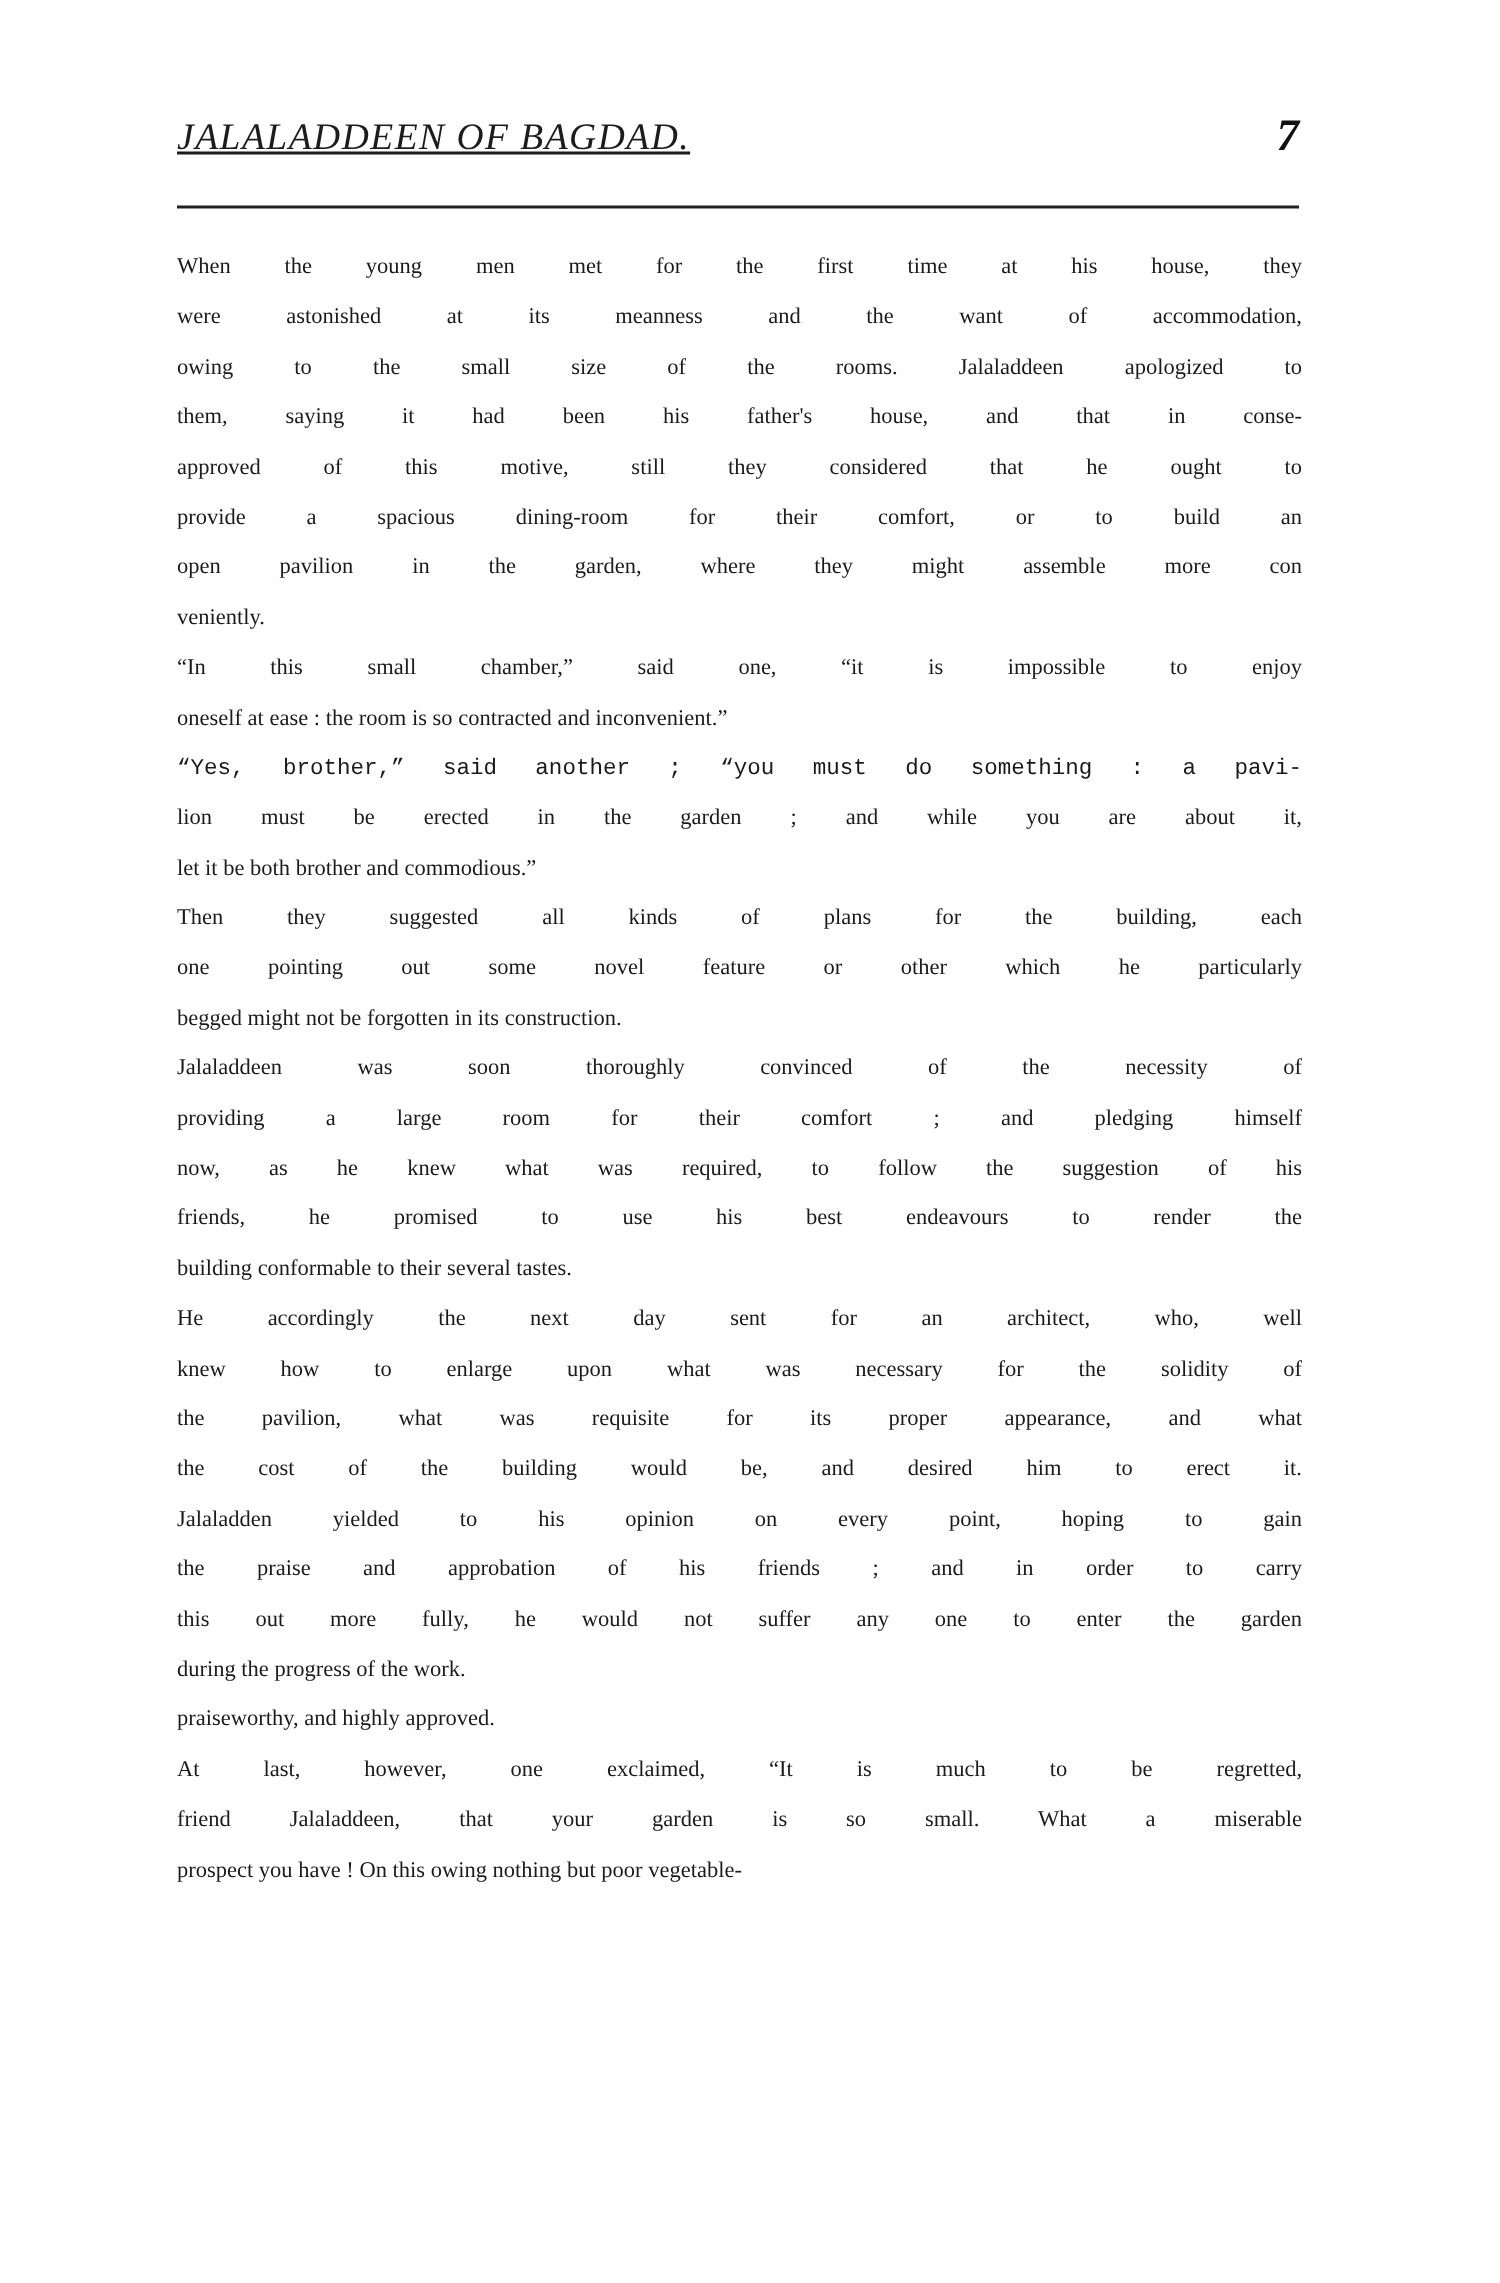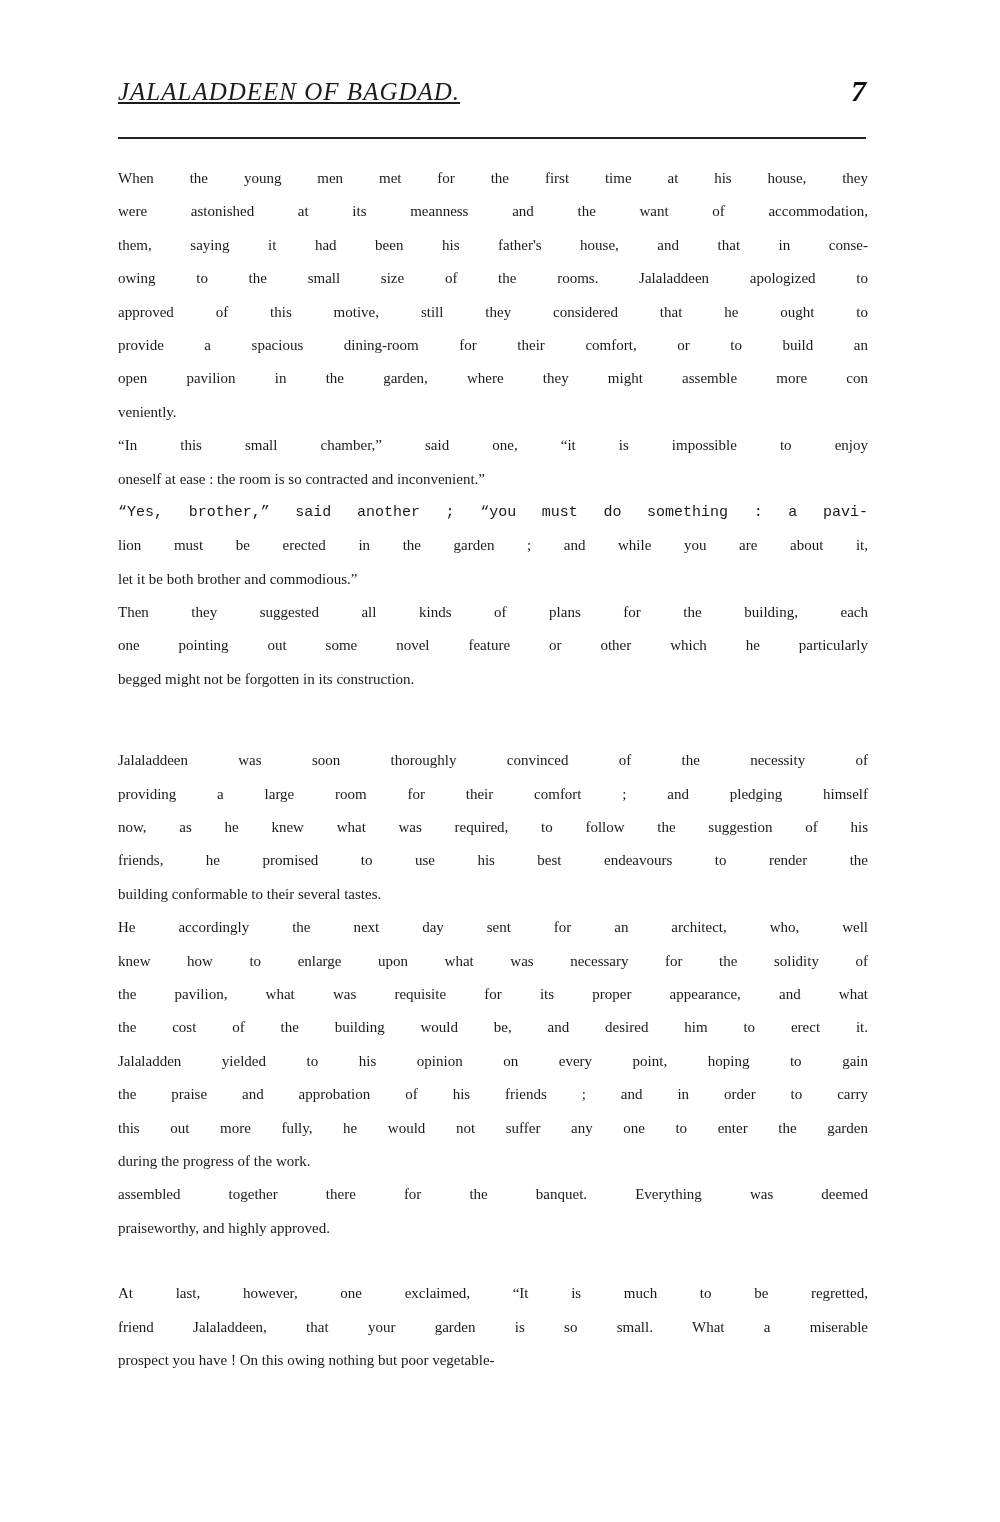--- a/index.html
+++ b/index.html
@@ -83,61 +83,60 @@
   <div class="running-head">
     <span class="running-title">JALALADDEEN OF BAGDAD.</span>
     <span class="page-number">7</span>
   </div>
   <div class="head-rule"></div>
 
   <div class="body-text" id="body-text">
       <div class="paragraph">
         <span class="line">When the young men met for the first time at his house, they</span>
         <span class="line">were astonished at its meanness and the want of accommodation,</span>
+        <span class="line">owing to the small size of the rooms. Jalaladdeen apologized to</span>
         <span class="line">them, saying it had been his father's house, and that in conse-</span>
-        <span class="line">owing to the small size of the rooms. Jalaladdeen apologized to</span>
         <span class="line">approved of this motive, still they considered that he ought to</span>
         <span class="line">provide a spacious dining-room for their comfort, or to build an</span>
         <span class="line">open pavilion in the garden, where they might assemble more con</span>
         <span class="line last">veniently.</span>
       </div>
       <div class="paragraph">
         <span class="line" style="padding-left: 0px;">“In this small chamber,” said one, “it is impossible to enjoy</span>
         <span class="line last">oneself at ease : the room is so contracted and inconvenient.”</span>
       </div>
       <div class="paragraph">
         <span class="line" style="padding-left: 0px; font-family: Liberation Mono, monospace;">“Yes, brother,” said another ; “you must do something : a pavi-</span>
         <span class="line">lion must be erected in the garden ; and while you are about it,</span>
         <span class="line last">let it be both brother and commodious.”</span>
       </div>
       <div class="paragraph">
         <span class="line" style="padding-left: 0px;">Then they suggested all kinds of plans for the building, each</span>
         <span class="line">one pointing out some novel feature or other which he particularly</span>
         <span class="line last">begged might not be forgotten in its construction.</span>
       </div>
       <div class="paragraph">
-        <span class="line" style="padding-left: 0px; margin-top: 48px;">Jalaladdeen was soon thoroughly convinced of the necessity of</span>
+        <span class="line" style="padding-left: 0px;">Jalaladdeen was soon thoroughly convinced of the necessity of</span>
         <span class="line">providing a large room for their comfort ; and pledging himself</span>
         <span class="line">now, as he knew what was required, to follow the suggestion of his</span>
         <span class="line">friends, he promised to use his best endeavours to render the</span>
         <span class="line last">building conformable to their several tastes.</span>
       </div>
       <div class="paragraph">
         <span class="line" style="padding-left: 0px;">He accordingly the next day sent for an architect, who, well</span>
         <span class="line">knew how to enlarge upon what was necessary for the solidity of</span>
         <span class="line">the pavilion, what was requisite for its proper appearance, and what</span>
         <span class="line">the cost of the building would be, and desired him to erect it.</span>
         <span class="line">Jalaladden yielded to his opinion on every point, hoping to gain</span>
         <span class="line">the praise and approbation of his friends ; and in order to carry</span>
         <span class="line">this out more fully, he would not suffer any one to enter the garden</span>
         <span class="line last">during the progress of the work.</span>
       </div>
       <div class="paragraph">
-        <span class="line">assembled together there for the banquet. Everything was deemed</span>
         <span class="line last">praiseworthy, and highly approved.</span>
       </div>
       <div class="paragraph">
-        <span class="line" style="padding-left: 0px; margin-top: 32px;">At last, however, one exclaimed, “It is much to be regretted,</span>
+        <span class="line" style="padding-left: 0px;">At last, however, one exclaimed, “It is much to be regretted,</span>
         <span class="line">friend Jalaladdeen, that your garden is so small. What a miserable</span>
         <span class="line last">prospect you have ! On this owing nothing but poor vegetable-</span>
       </div>
     </div>
 </div>
 
 </body></html>

